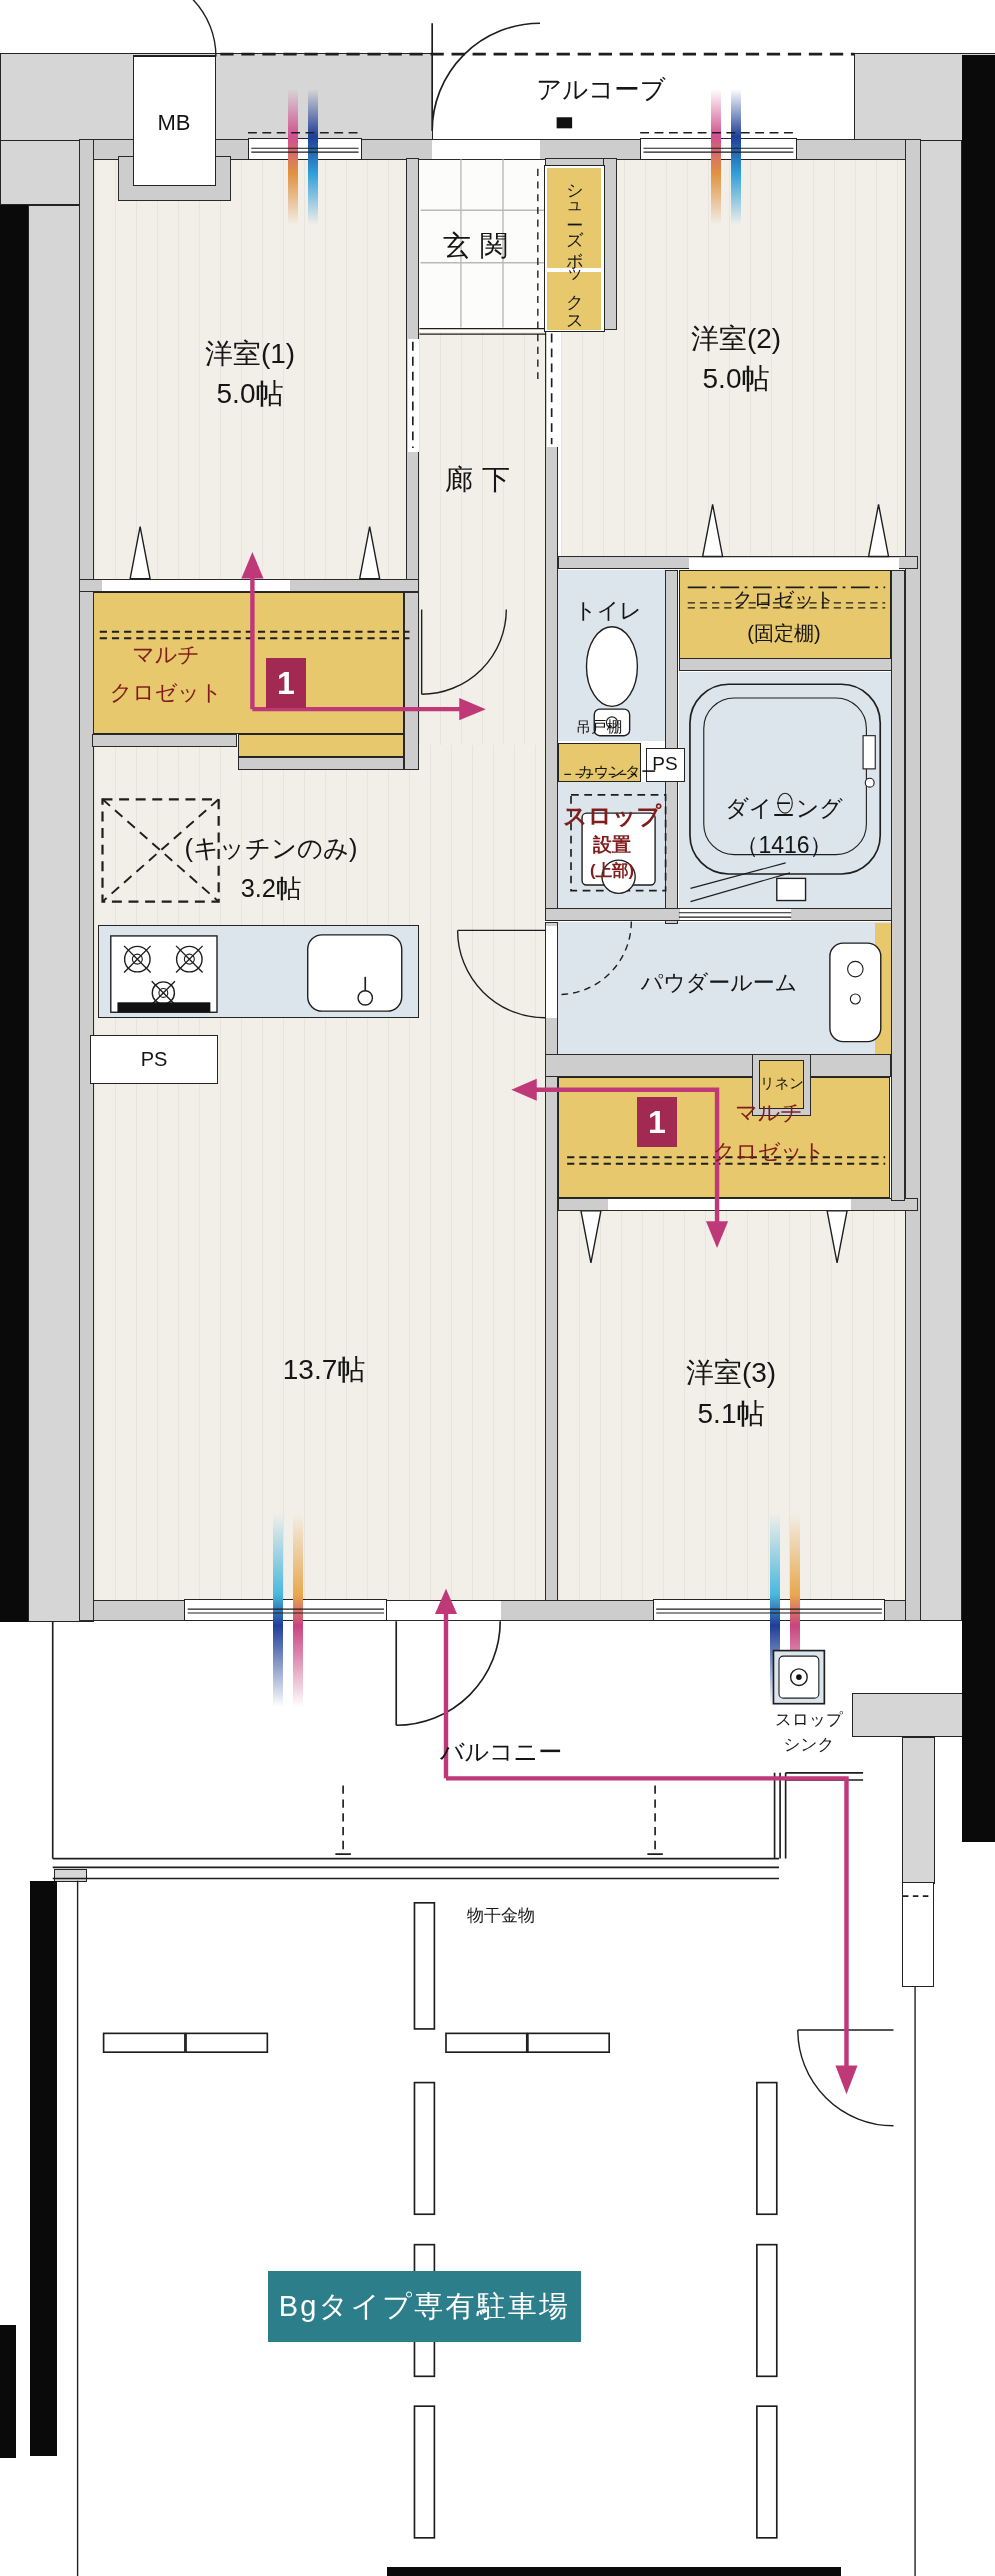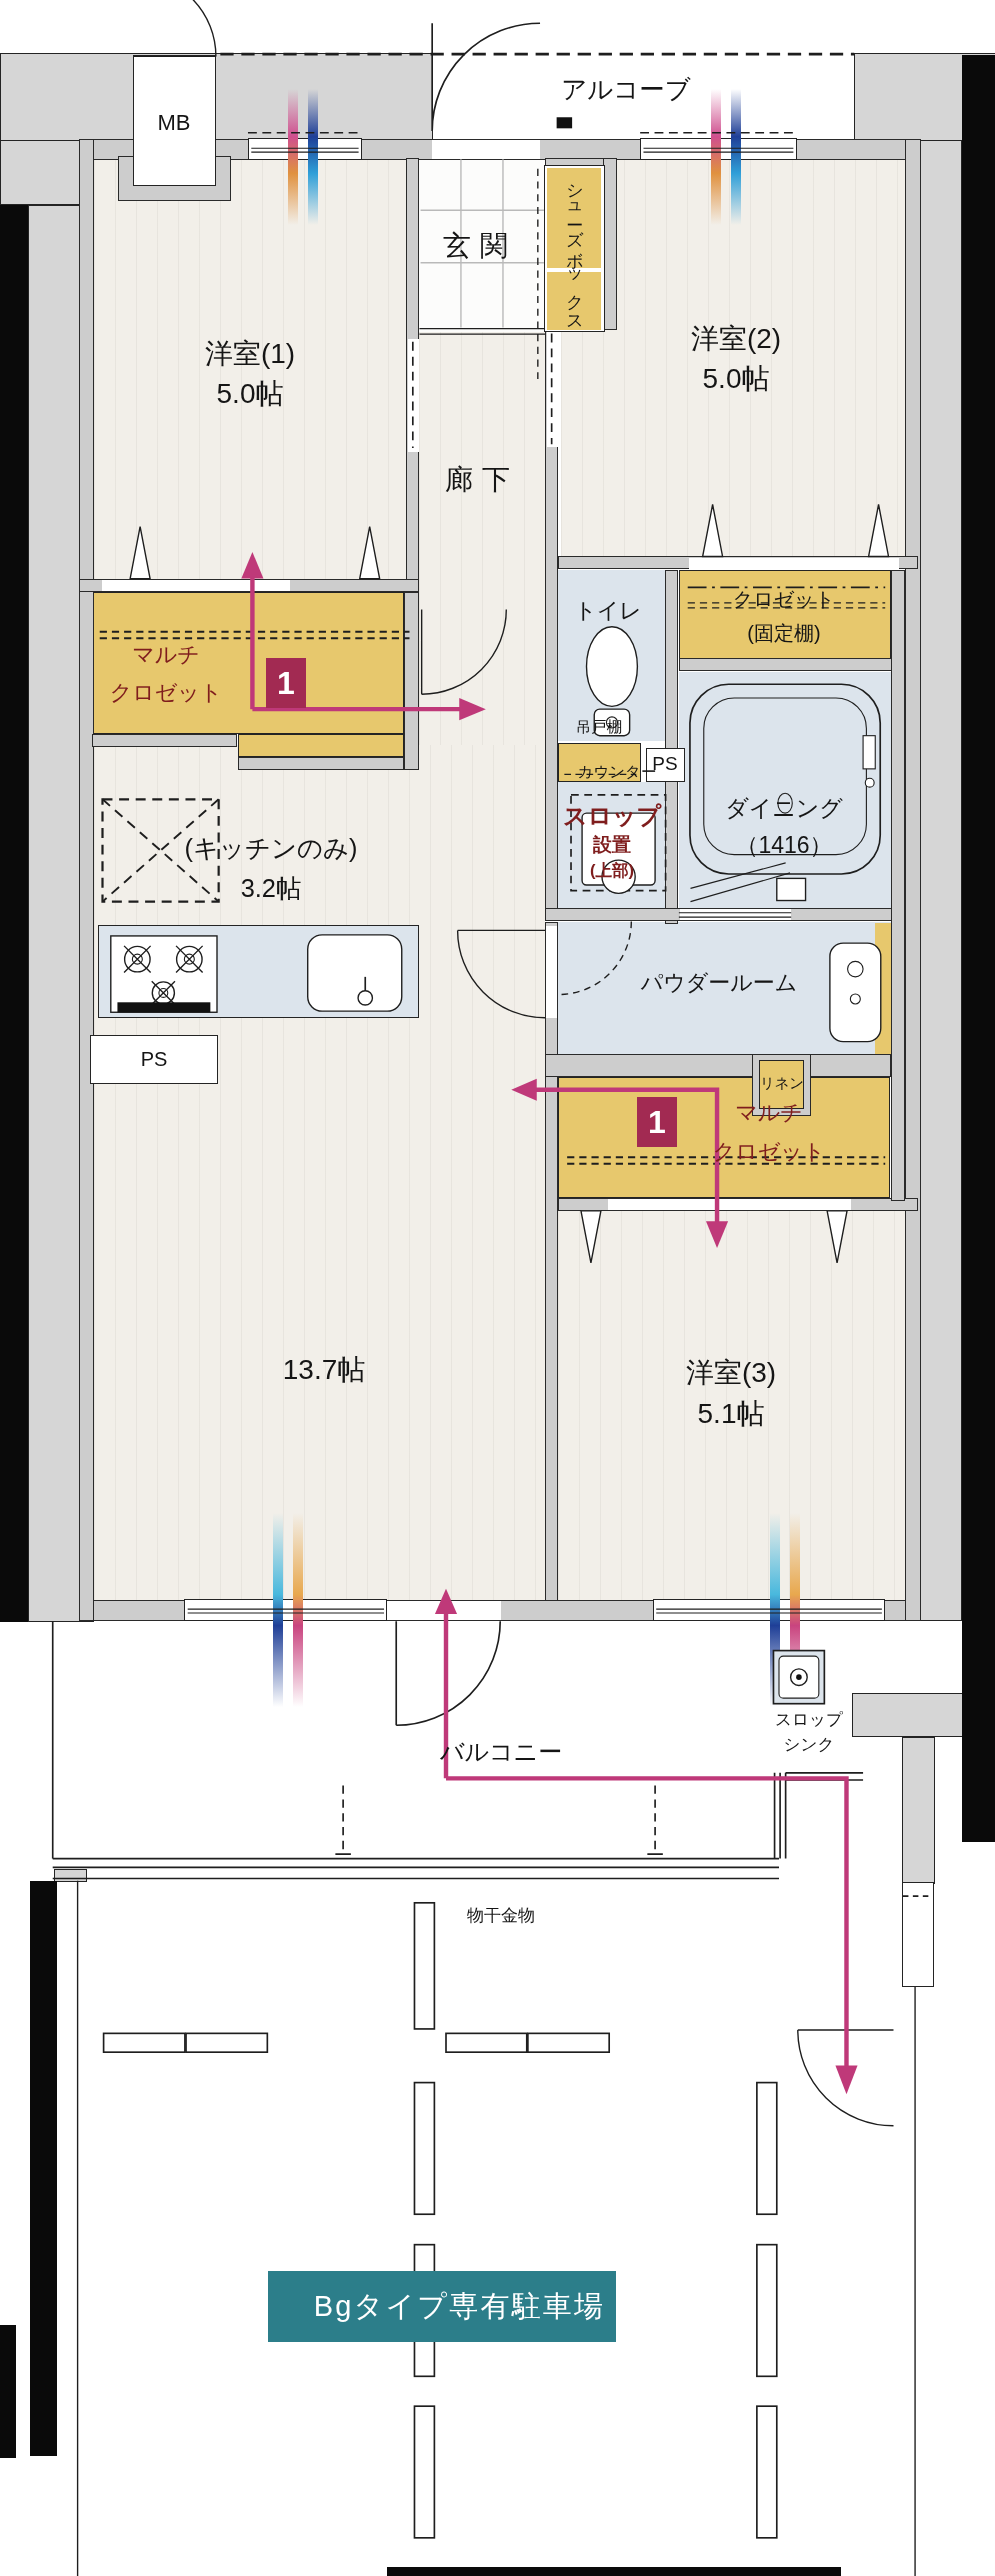--- a/index.html
+++ b/index.html
@@ -13,21 +13,21 @@
   .floor{background:#f2efe9;background-image:repeating-linear-gradient(90deg,rgba(60,55,45,0.06) 0 1.1px,transparent 1.1px 21px);}
   .wet{background:#dce4ec;}
   .tan{background:#e7c86d;outline:1.1px solid #242424;outline-offset:-1.1px;}
   .tan.noline{outline:none;}
   .whitebox{background:#fff;border:1.7px solid #242424;}
   .lbl{position:absolute;transform:translate(-50%,-50%);white-space:nowrap;text-align:center;line-height:1.1;}
   .pink{color:#7f1d1d;}
   .marker{position:absolute;background:#a22a52;color:#fff;display:flex;align-items:center;justify-content:center;
           font-size:32px;font-weight:bold;}
   .teal{position:absolute;background:#2c7e8a;color:#fff;display:flex;align-items:center;justify-content:center;
-        font-size:29px;letter-spacing:2.2px;padding-left:35px;}
+        font-size:29px;letter-spacing:2.2px;}
   .vtext{writing-mode:vertical-rl;text-orientation:upright;letter-spacing:2.2px;}
   .stripe{position:absolute;width:10px;}
   svg.overlay{position:absolute;left:0;top:0;pointer-events:none;}
 </style>
 </head>
 <body>
 
 <div id="plan">
 
   <div class="abs gray" style="left:0;top:53px;width:433px;height:89px;"></div>
@@ -271,21 +271,21 @@
       <path d="M436 1046 H476 L456 998 Z"></path>
       <path d="M830 1262 V1302 L878 1282 Z"></path>
       <path d="M970 1950 V1990 L924 1970 Z"></path>
       <path d="M1276 2208 H1316 L1296 2256 Z"></path>
       <path d="M786 2918 H826 L806 2872 Z"></path>
       <path d="M1510 3734 H1550 L1530 3786 Z"></path>
     </g>
   </svg>
 
   <div class="lbl" style="left:174px;top:123px;font-size:22px;">MB</div>
-  <div class="lbl" style="left:626px;top:90px;font-size:25.4px;">アルコーブ</div>
+  <div class="lbl" style="left:601px;top:90px;font-size:25.4px;">アルコーブ</div>
   <div class="lbl" style="left:480px;top:246px;font-size:28px;letter-spacing:8.9px;">玄関</div>
   <div class="lbl vtext" style="left:574px;top:249px;font-size:17px;">シューズボックス</div>
   <div class="lbl" style="left:250px;top:354px;font-size:28px;text-align:right;">洋室(1)</div>
   <div class="lbl" style="left:250px;top:394px;font-size:28px;">5.0帖</div>
   <div class="lbl" style="left:736px;top:339px;font-size:28px;">洋室(2)</div>
   <div class="lbl" style="left:736px;top:379px;font-size:28px;">5.0帖</div>
   <div class="lbl" style="left:482px;top:480px;font-size:28px;letter-spacing:8.9px;">廊下</div>
   <div class="lbl pink" style="left:166px;top:655px;font-size:22px;">マルチ</div>
   <div class="lbl pink" style="left:166px;top:693px;font-size:22px;">クロゼット</div>
   <div class="lbl" style="left:608px;top:611px;font-size:22px;">トイレ</div>

